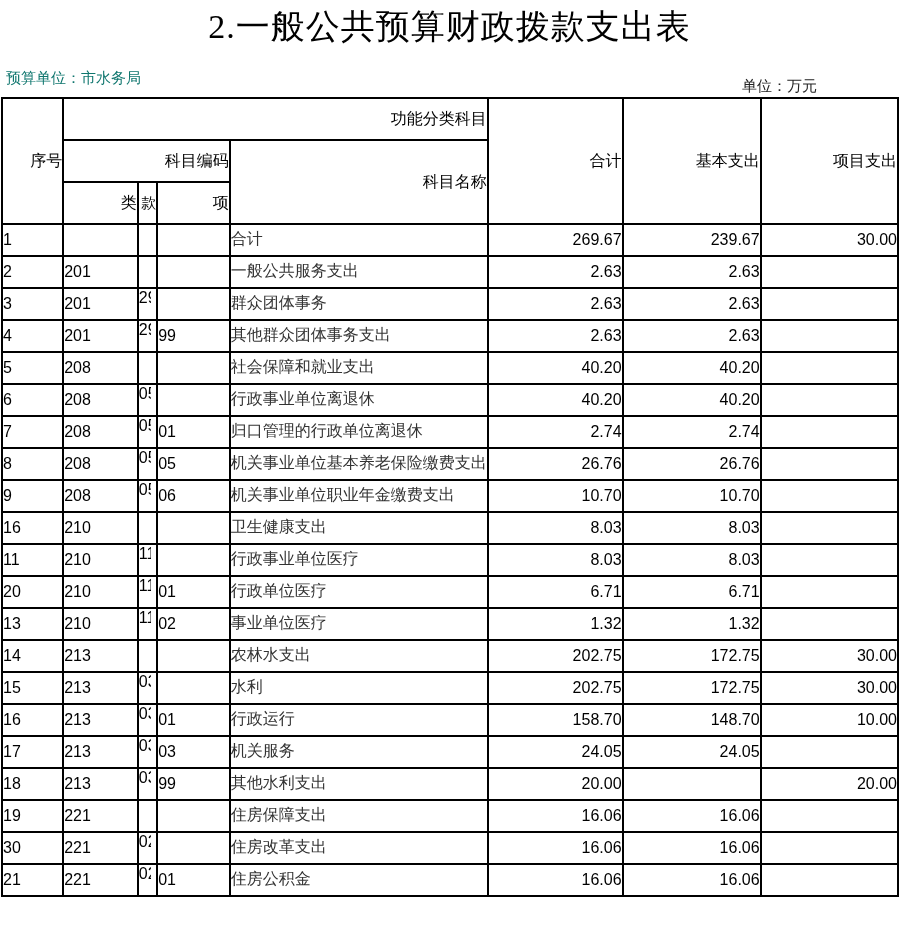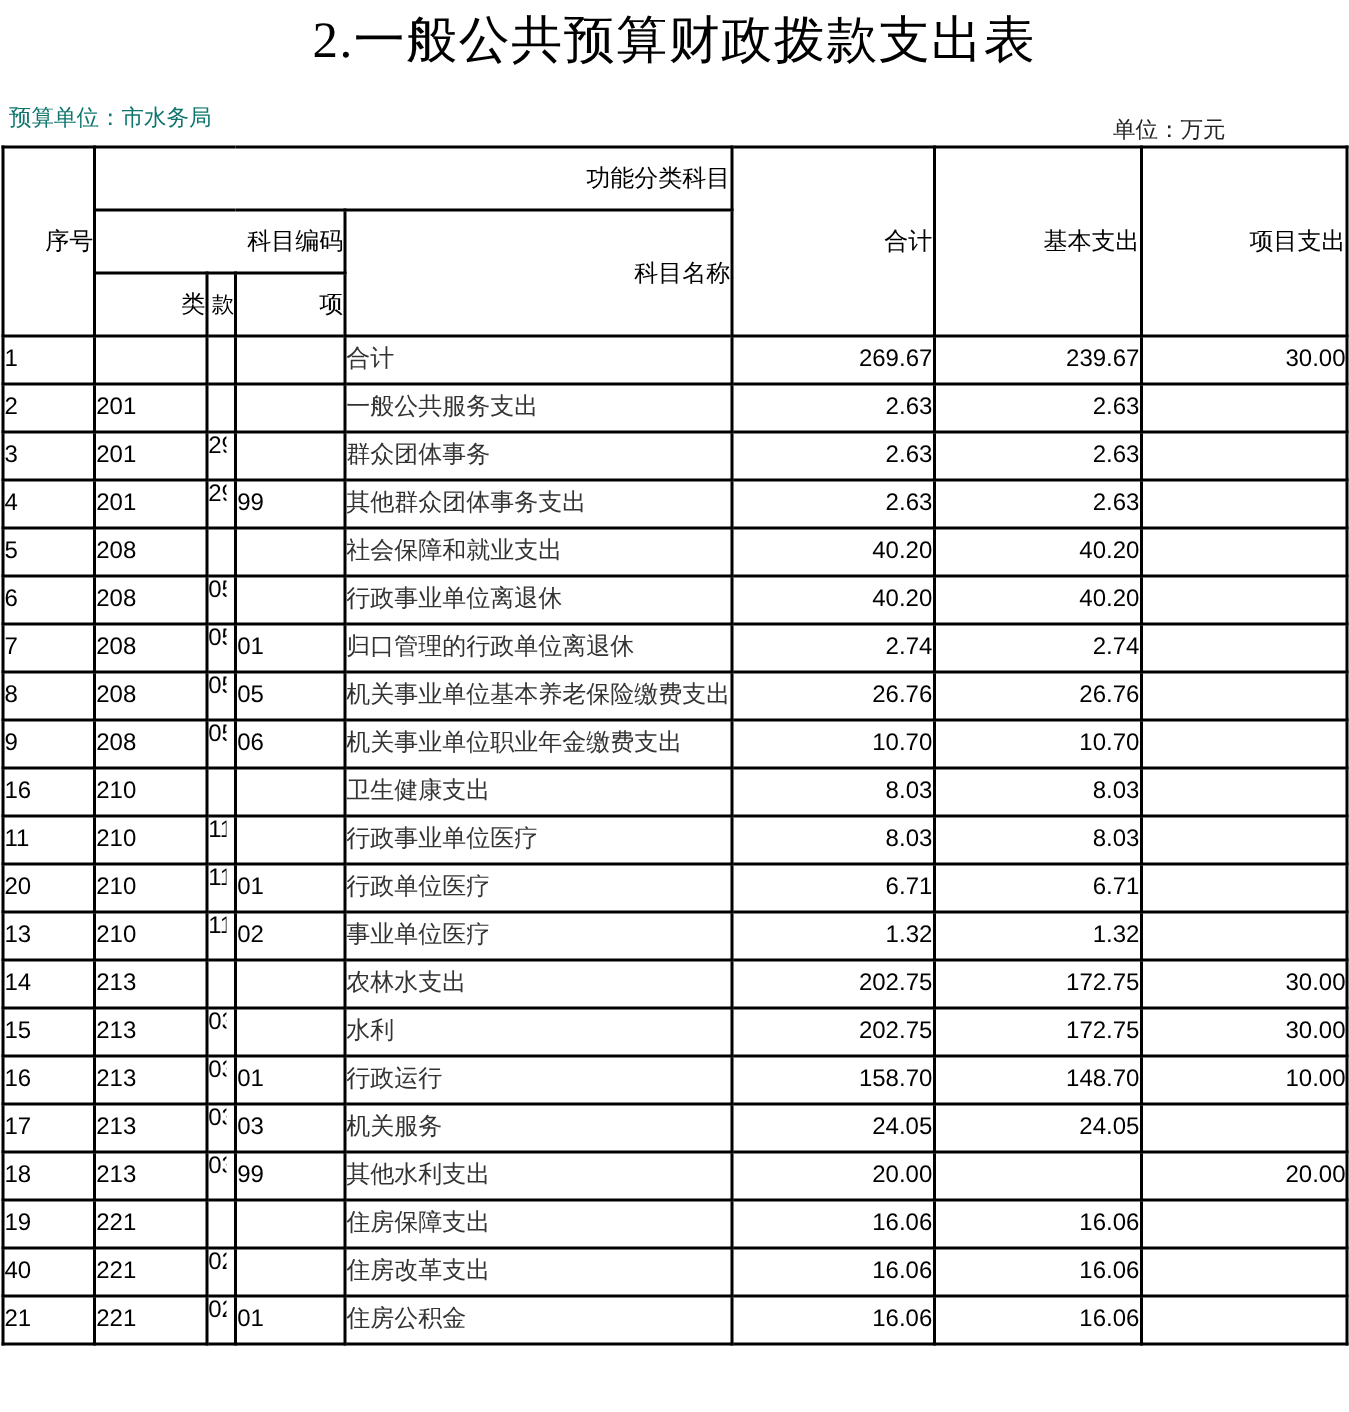--- a/index.html
+++ b/index.html
@@ -318,21 +318,21 @@
         </td>
     <td class="item"></td>
     <td class="name">
           <span>住房保障支出</span>
         </td>
     <td class="num">16.06</td>
     <td class="num">16.06</td>
     <td class="num"></td>
   </tr>
       <tr class="row">
-    <td class="seq">40</td>
+    <td class="seq">30</td>
     <td class="cls">221</td>
     <td class="kuan">
           <span>02</span>
         </td>
     <td class="item"></td>
     <td class="name">
           <span>住房改革支出</span>
         </td>
     <td class="num">16.06</td>
     <td class="num">16.06</td>

